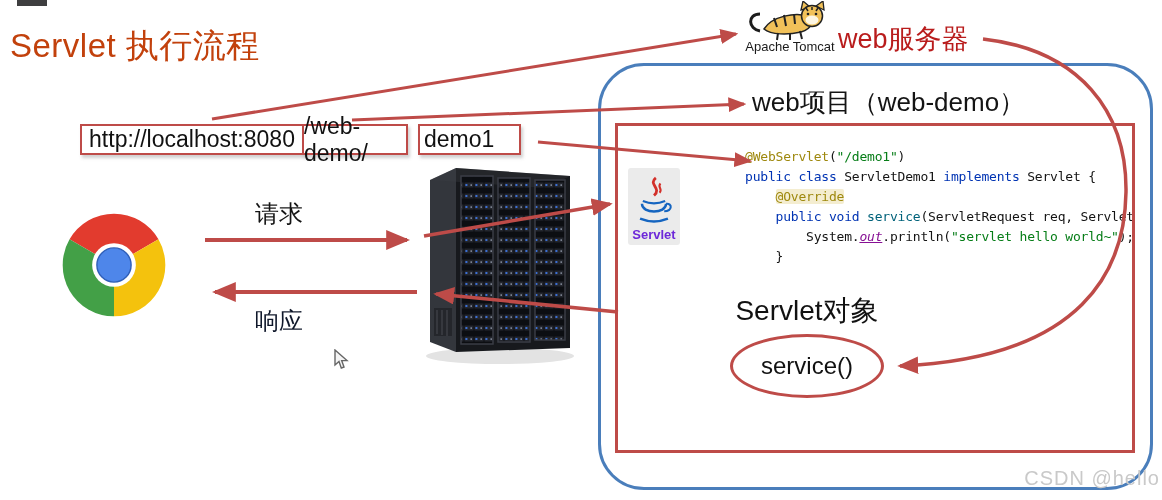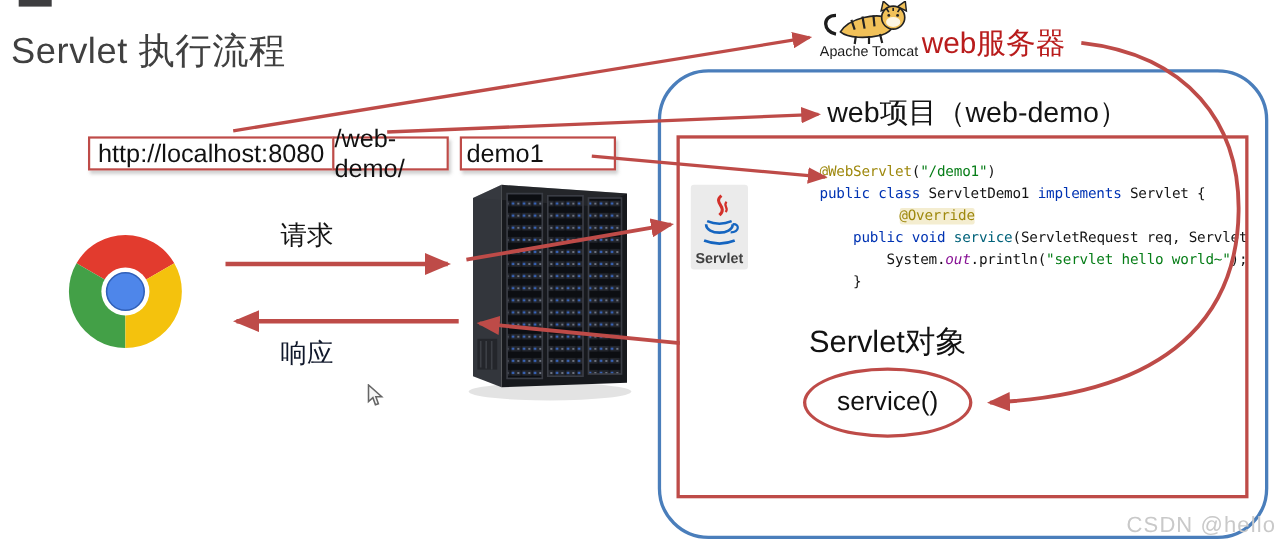--- a/index.html
+++ b/index.html
@@ -2,57 +2,57 @@
 <html><head>
 <meta charset="utf-8">
 <style>
   html,body{margin:0;padding:0;background:#fff;}
   #canvas{position:relative;width:1162px;height:500px;background:#ffffff;overflow:hidden;
           font-family:"Liberation Sans",sans-serif;color:#1a1a1a;}
   .abs{position:absolute;}
 
   #topbar{left:17px;top:0;width:30px;height:6px;background:#3e3e40;}
 
-  #title{left:10px;top:24px;font-size:33px;color:#404040;letter-spacing:0.5px;}
+  #title{left:10px;top:24px;font-size:33px;color:#c2410c;letter-spacing:0.5px;}
 
   
   .urlbox{top:124px;height:31px;border:2.5px solid #be4b48;background:#fff;
           box-sizing:border-box;display:flex;align-items:center;font-size:23px;color:#111;
           box-shadow:2px 3px 3px rgba(120,120,120,.35);}
   #url1{left:80px;width:224px;justify-content:center;}
   #url2{left:302px;width:106px;justify-content:center;margin-left:0;}
-  #url3{left:418px;width:142px;padding-left:4px;}
+  #url3{left:418px;width:103px;padding-left:4px;}
 
   
   #bluebox{left:598px;top:63px;width:555px;height:427px;border:3px solid #4a7ebb;
            border-radius:46px;box-sizing:border-box;background:transparent;z-index:5;}
   #redbox{left:615px;top:123px;width:520px;height:330px;border:3px solid #be4b48;
           box-sizing:border-box;z-index:14;}
 
   #weblabel{left:838px;top:21px;font-size:27px;color:#b91c1c;z-index:6;}
   #projlabel{left:752px;top:85px;font-size:26px;color:#141414;z-index:6;}
   #tomcat-caption{left:740px;top:39px;width:100px;text-align:center;font-size:13px;color:#1b1b1b;z-index:6;}
 
   
   #code{left:745px;top:147px;width:388px;height:126px;overflow:hidden;z-index:10;
         font-family:"DejaVu Sans Mono",monospace;font-size:13px;line-height:20px;
         letter-spacing:-0.2px;white-space:pre;}
   .tk-ann{color:#9e880d;}
-  .tk-annhl{color:#9e880d;background:#f4edd0;border-radius:2px;margin-left:42px;}
+  .tk-annhl{color:#9e880d;background:#f4edd0;border-radius:2px;}
   .tk-kw{color:#0033b3;}
   .tk-str{color:#067d17;}
   .tk-mth{color:#00627a;}
-  .tk-fld{color:#871094;font-style:italic;}
+  .tk-fld{color:#871094;font-style:italic;text-decoration:underline;}
   .tk-pln{color:#141414;}
 
   
   #servlet-card{left:628px;top:168px;width:52px;height:77px;background:#ebebeb;border-radius:3px;
                 display:flex;flex-direction:column;align-items:center;justify-content:flex-end;
                 padding-bottom:3px;box-sizing:border-box;z-index:12;}
-  #servlet-card .lbl{font-size:13px;font-weight:bold;color:#404040;line-height:14px;}
+  #servlet-card .lbl{font-size:13px;font-weight:bold;color:#6d28d9;line-height:14px;}
 
   #servlet-obj{left:730px;top:292px;width:154px;text-align:center;font-size:28px;color:#111;z-index:16;}
   #service-ellipse{left:730px;top:334px;width:154px;height:64px;border:3px solid #be4b48;
                    border-radius:50%;box-sizing:border-box;display:flex;align-items:center;
                    justify-content:center;font-size:24px;color:#111;z-index:16;background:#fff0;}
 
   #req-label{left:255px;top:198px;font-size:24px;color:#141414;}
   #resp-label{left:255px;top:305px;font-size:24px;color:#0f172a;}
 
   #chrome{left:57px;top:208px;z-index:13;}

